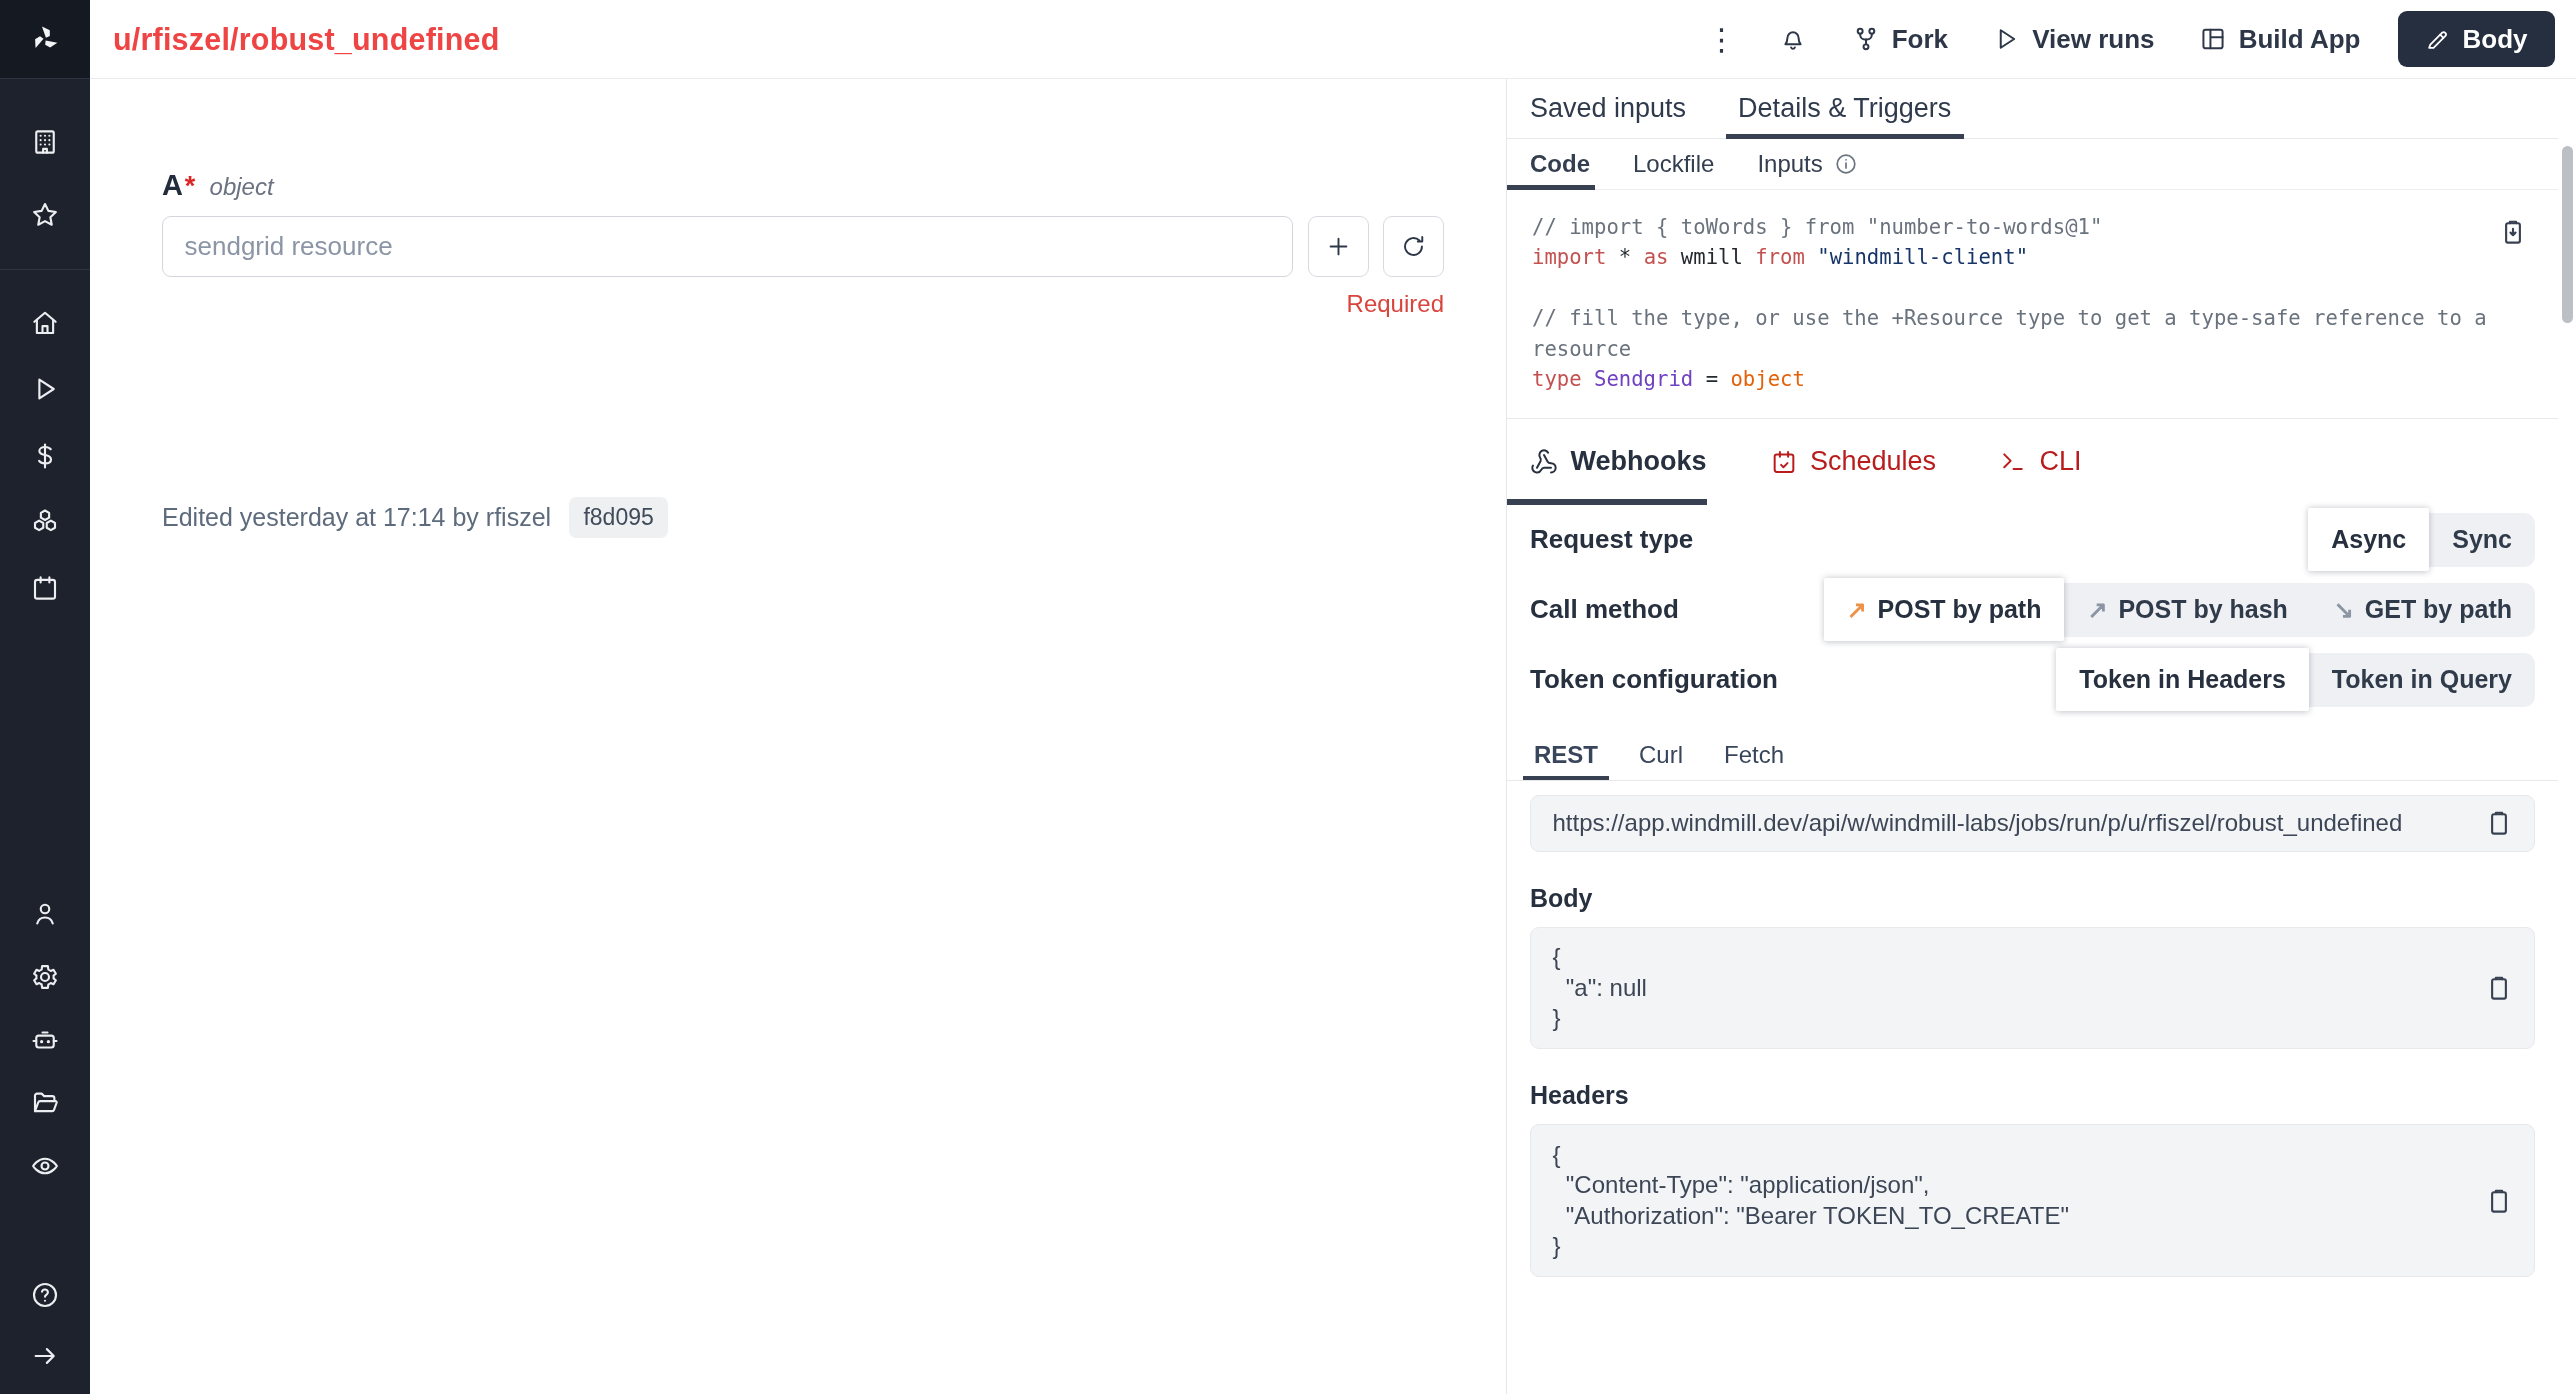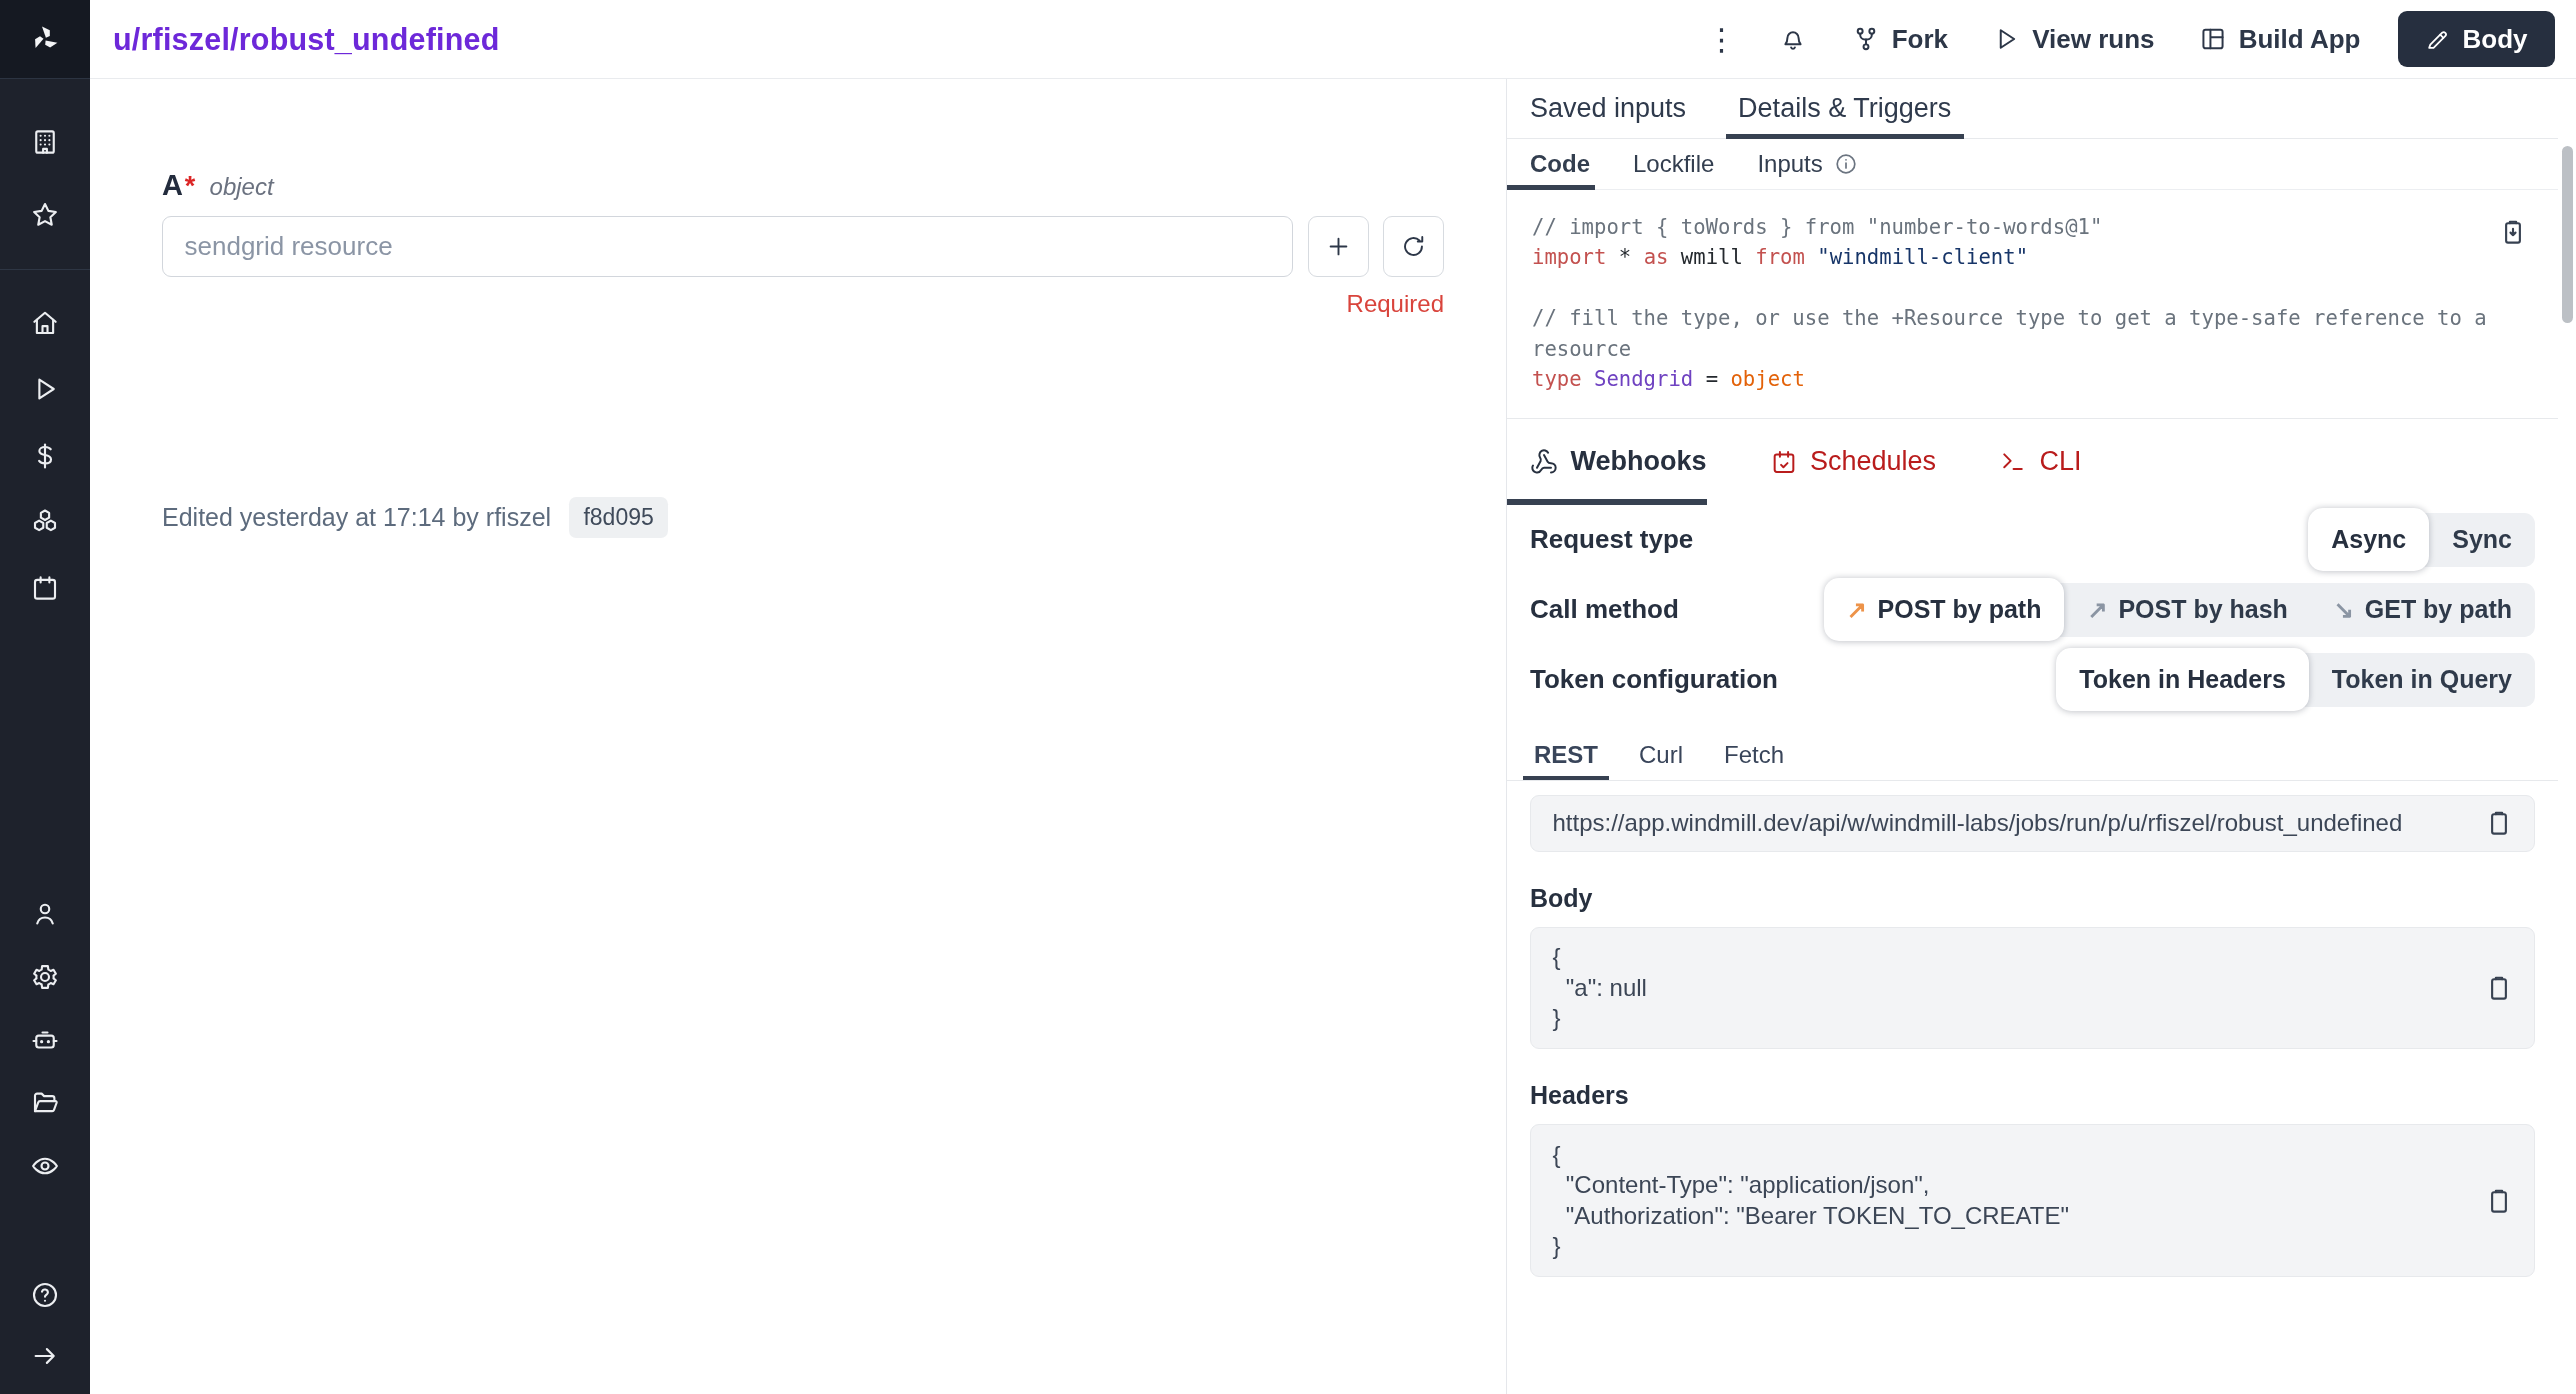--- a/index.html
+++ b/index.html
@@ -16,21 +16,21 @@
   .rail-div { height: 0.9px; background: #2e3644; margin: 23px 0; }
   .rail-group-nav { display: flex; flex-direction: column; gap: 5.4px; }
   .rail-group-account { margin-top: auto; display: flex; flex-direction: column; gap: 1.8px; }
   .rail-spacer { height: 68px; }
   .rail-group-bottom { display: flex; flex-direction: column; gap: 0px; margin-bottom: 9px; }
   .ic { fill: none; stroke: currentColor; stroke-width: 1.7; stroke-linecap: round; stroke-linejoin: round; }
 
   
   .main-col { flex: 1; display: flex; flex-direction: column; min-width: 0; }
   .header { height: 79px; border-bottom: 0.9px solid #e9ebee; display: flex; align-items: center; padding: 0 21.5px 0 23px; background: #fff; flex-shrink: 0; }
-  .page-title { font-size: 30.5px; font-weight: 700; color: #6d28d9; letter-spacing: 0.2px; }
+  .page-title { font-size: 30.5px; font-weight: 700; color: #ef4444; letter-spacing: 0.2px; }
   .header-actions { margin-left: auto; display: flex; align-items: center; gap: 12.5px; }
   .hbtn { display: flex; align-items: center; gap: 11.7px; font-size: 26px; font-weight: 600; color: #2d3748; padding: 0 16px; height: 56px; border-radius: 7.2px; cursor: pointer; background: none; border: none; font-family: inherit; }
   .hbtn svg { width: 28px; height: 28px; }
   .kebab { font-size: 30.5px; color: #2d3748; padding: 0 14.3px; cursor: pointer; }
   .edit-btn { background: #262f3f; color: #fff; height: 56px; padding: 0 27px; border-radius: 9px; display: flex; align-items: center; gap: 12.5px; font-size: 26px; font-weight: 600; cursor: pointer; border: none; font-family: inherit; margin-left: 9px; }
   .edit-btn svg { width: 25px; height: 25px; }
 
   
   .content { flex: 1; display: flex; min-height: 0; }
   .runpage { width: 1416px; flex-shrink: 0; padding: 90px 0 0 72px; background: #fff; }
@@ -83,21 +83,21 @@
 
   .token-row { display: flex; gap: 20px; margin: 16px 23px 0 23px; }
   .token-input { width: 601px; height: 57px; border: 1.3px solid #d3d7dd; border-radius: 9px; padding: 0 20px; font-size: 25px; font-family: inherit; color: #374151; outline: none; }
   .create-btn { flex: 1; height: 57px; border: 1.3px solid #d3d7dd; border-radius: 9px; background: #fff; display: flex; align-items: center; justify-content: center; gap: 14.3px; font-size: 25px; font-weight: 600; color: #2d3748; cursor: pointer; font-family: inherit; }
   .create-btn .info-ic { color: #9aa3af; }
 
   .cfg-row { display: flex; justify-content: space-between; align-items: center; margin: 0 23px; height: 70px; }
   .cfg-row:first-of-type { margin-top: 20px; }
   .cfg-label { font-size: 26px; font-weight: 600; color: #27303f; }
   .toggle { display: inline-flex; align-items: center; background: #eef0f3; border-radius: 10.8px; height: 54px; }
-  .opt { padding: 16px 23px; font-size: 25px; font-weight: 600; color: #2f3a4a; height: 54px; display: flex; align-items: center; gap: 10.8px; border-radius: 15px; cursor: pointer; white-space: nowrap; }
+  .opt { padding: 16px 23px; font-size: 25px; font-weight: 600; color: #2f3a4a; height: 54px; display: flex; align-items: center; gap: 10.8px; border-radius: 2px; cursor: pointer; white-space: nowrap; }
   .opt.sel { background: #fff; height: 63px; margin: -4.5px 0; box-shadow: 0 0.9px 6.3px rgba(15,23,42,.25); color: #27303f; }
   .arr { font-size: 24px; color: #8b95a3; }
   .opt.sel .arr { color: #ed9349; }
 
   .snip-tabs { height: 50px; border-bottom: 0.9px solid #e7e9ec; display: flex; gap: 41px; padding-left: 27px; margin-top: 16px; }
   .snip-tab { position: relative; display: flex; align-items: center; font-size: 24px; color: #39455a; cursor: pointer; }
   .snip-tab.active { font-weight: 600; }
   .snip-tab.active::after { content: ""; position: absolute; left: -10.8px; right: -10.8px; bottom: -0.9px; height: 4.5px; background: #374151; }
 
   .sec-label { font-size: 25px; font-weight: 700; color: #27303f; margin: 32px 23px 0 23px; }

